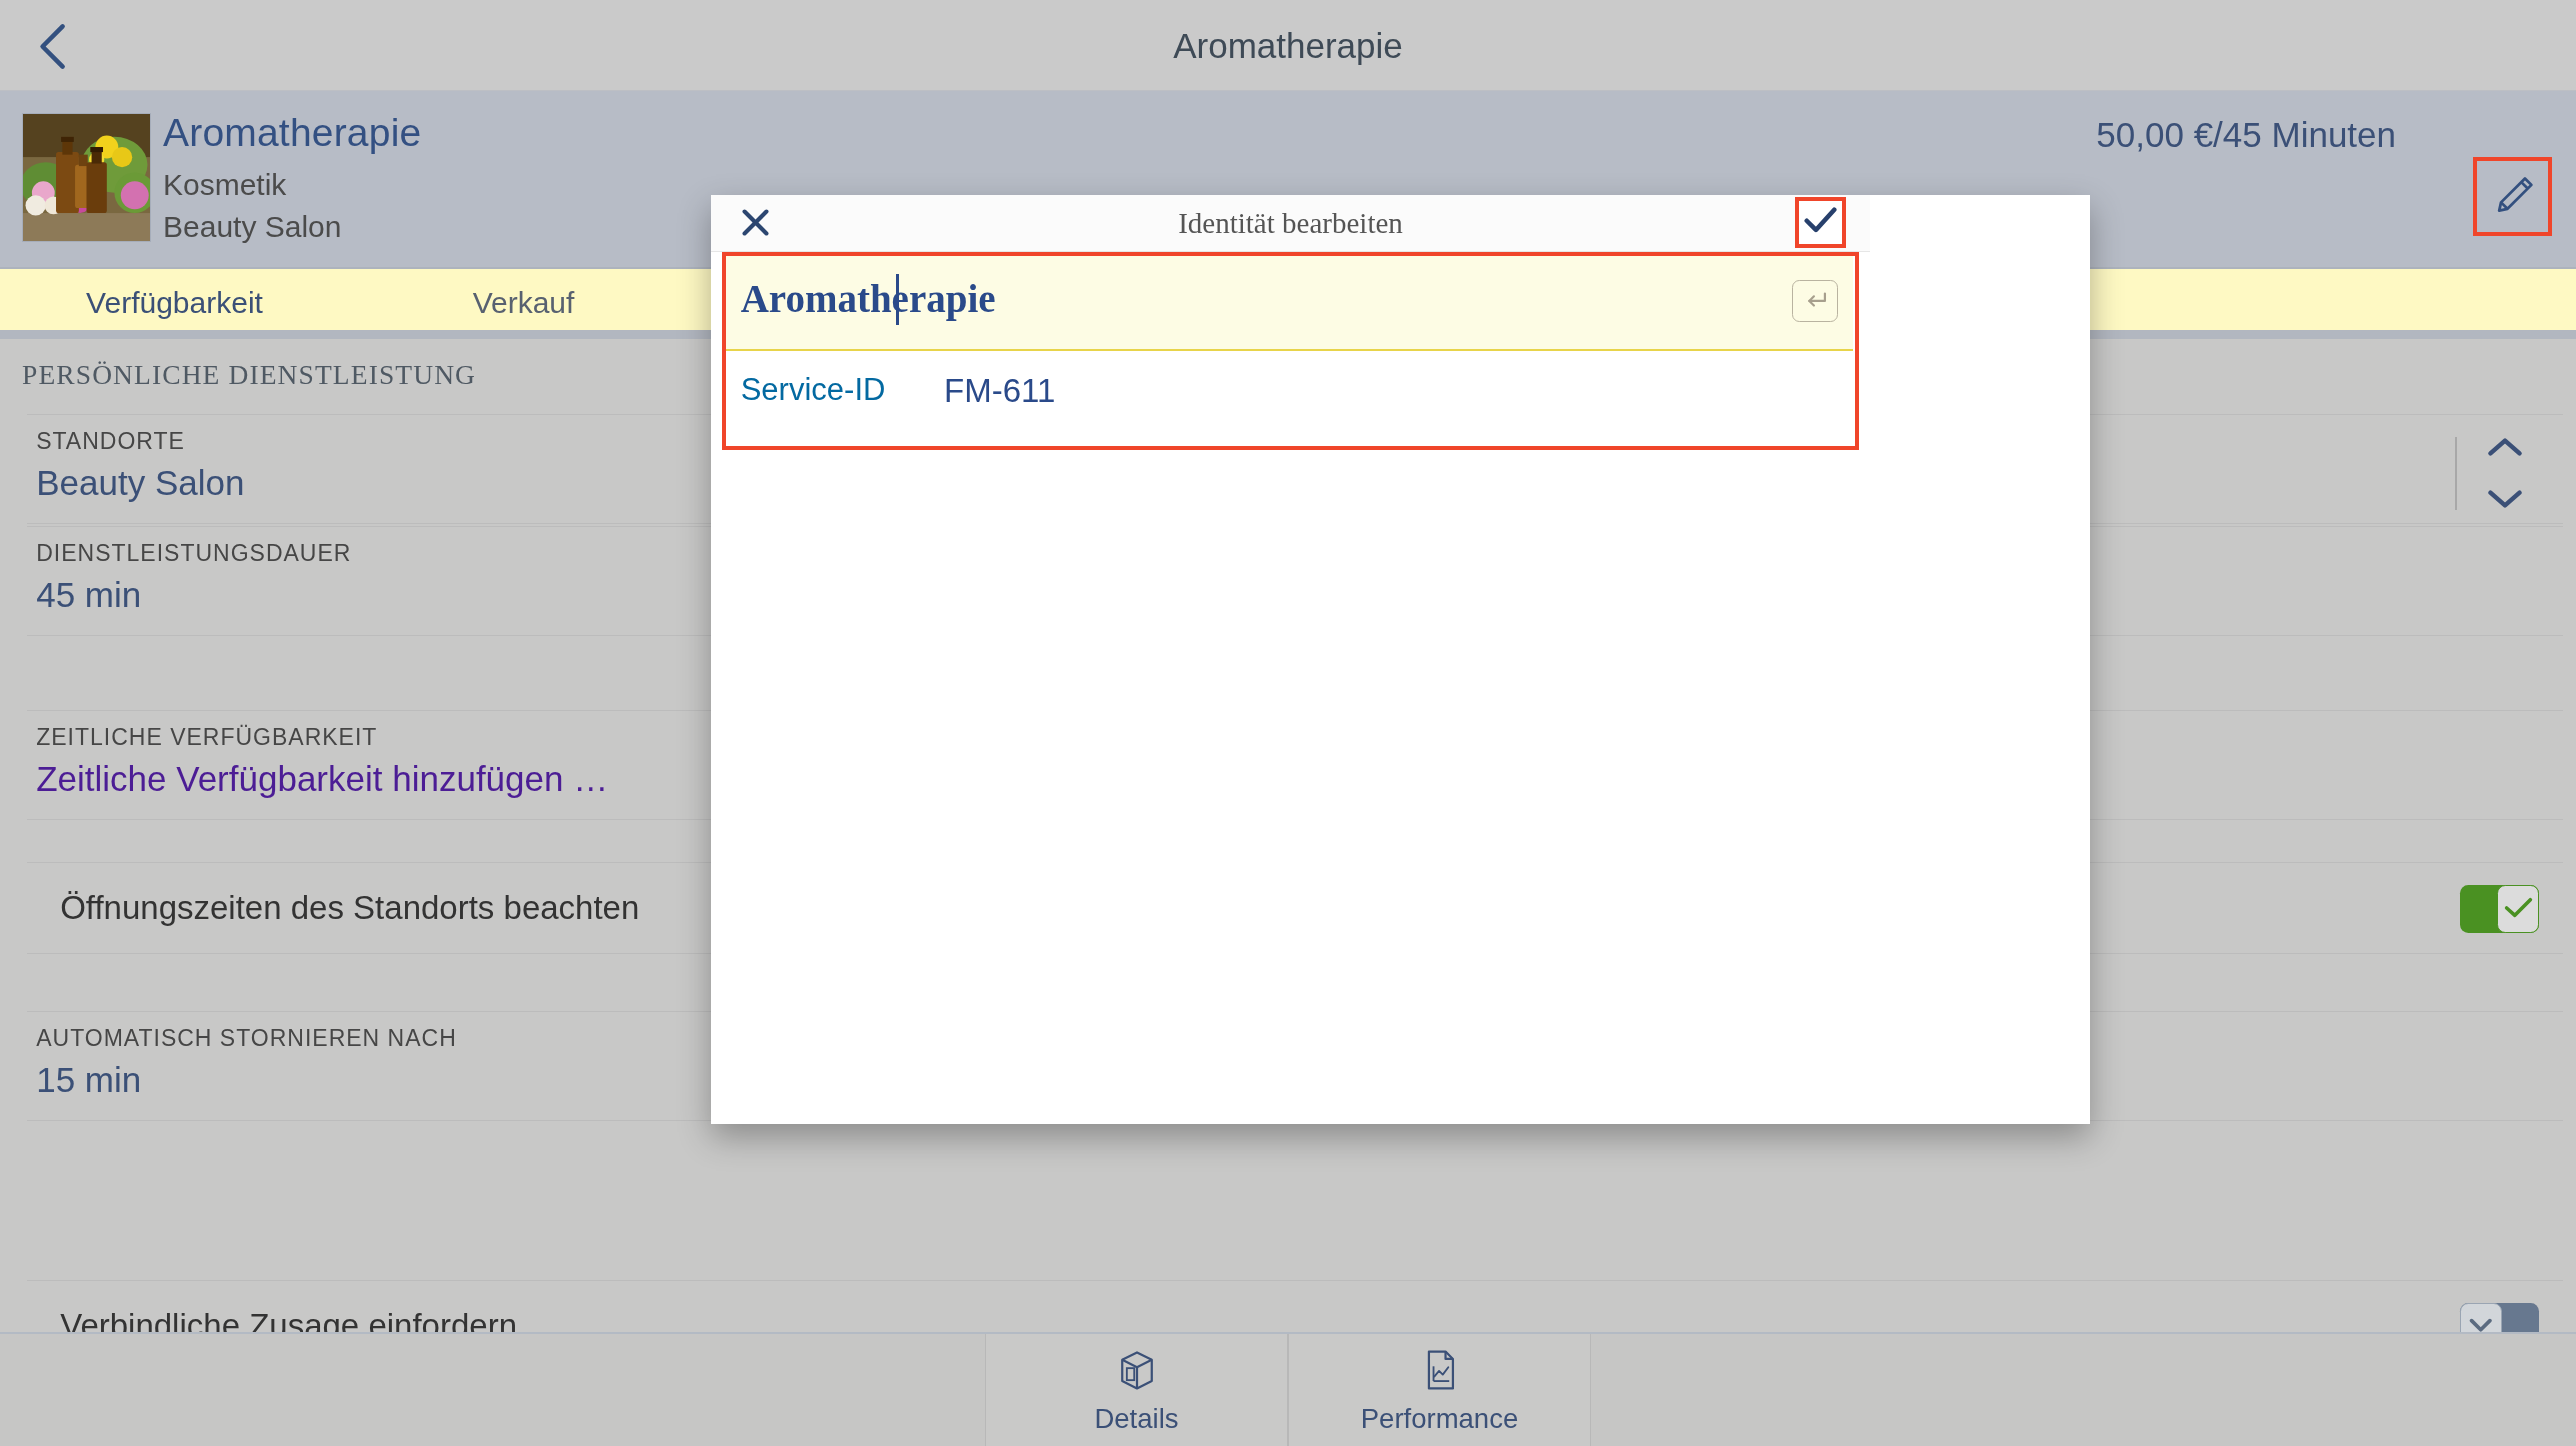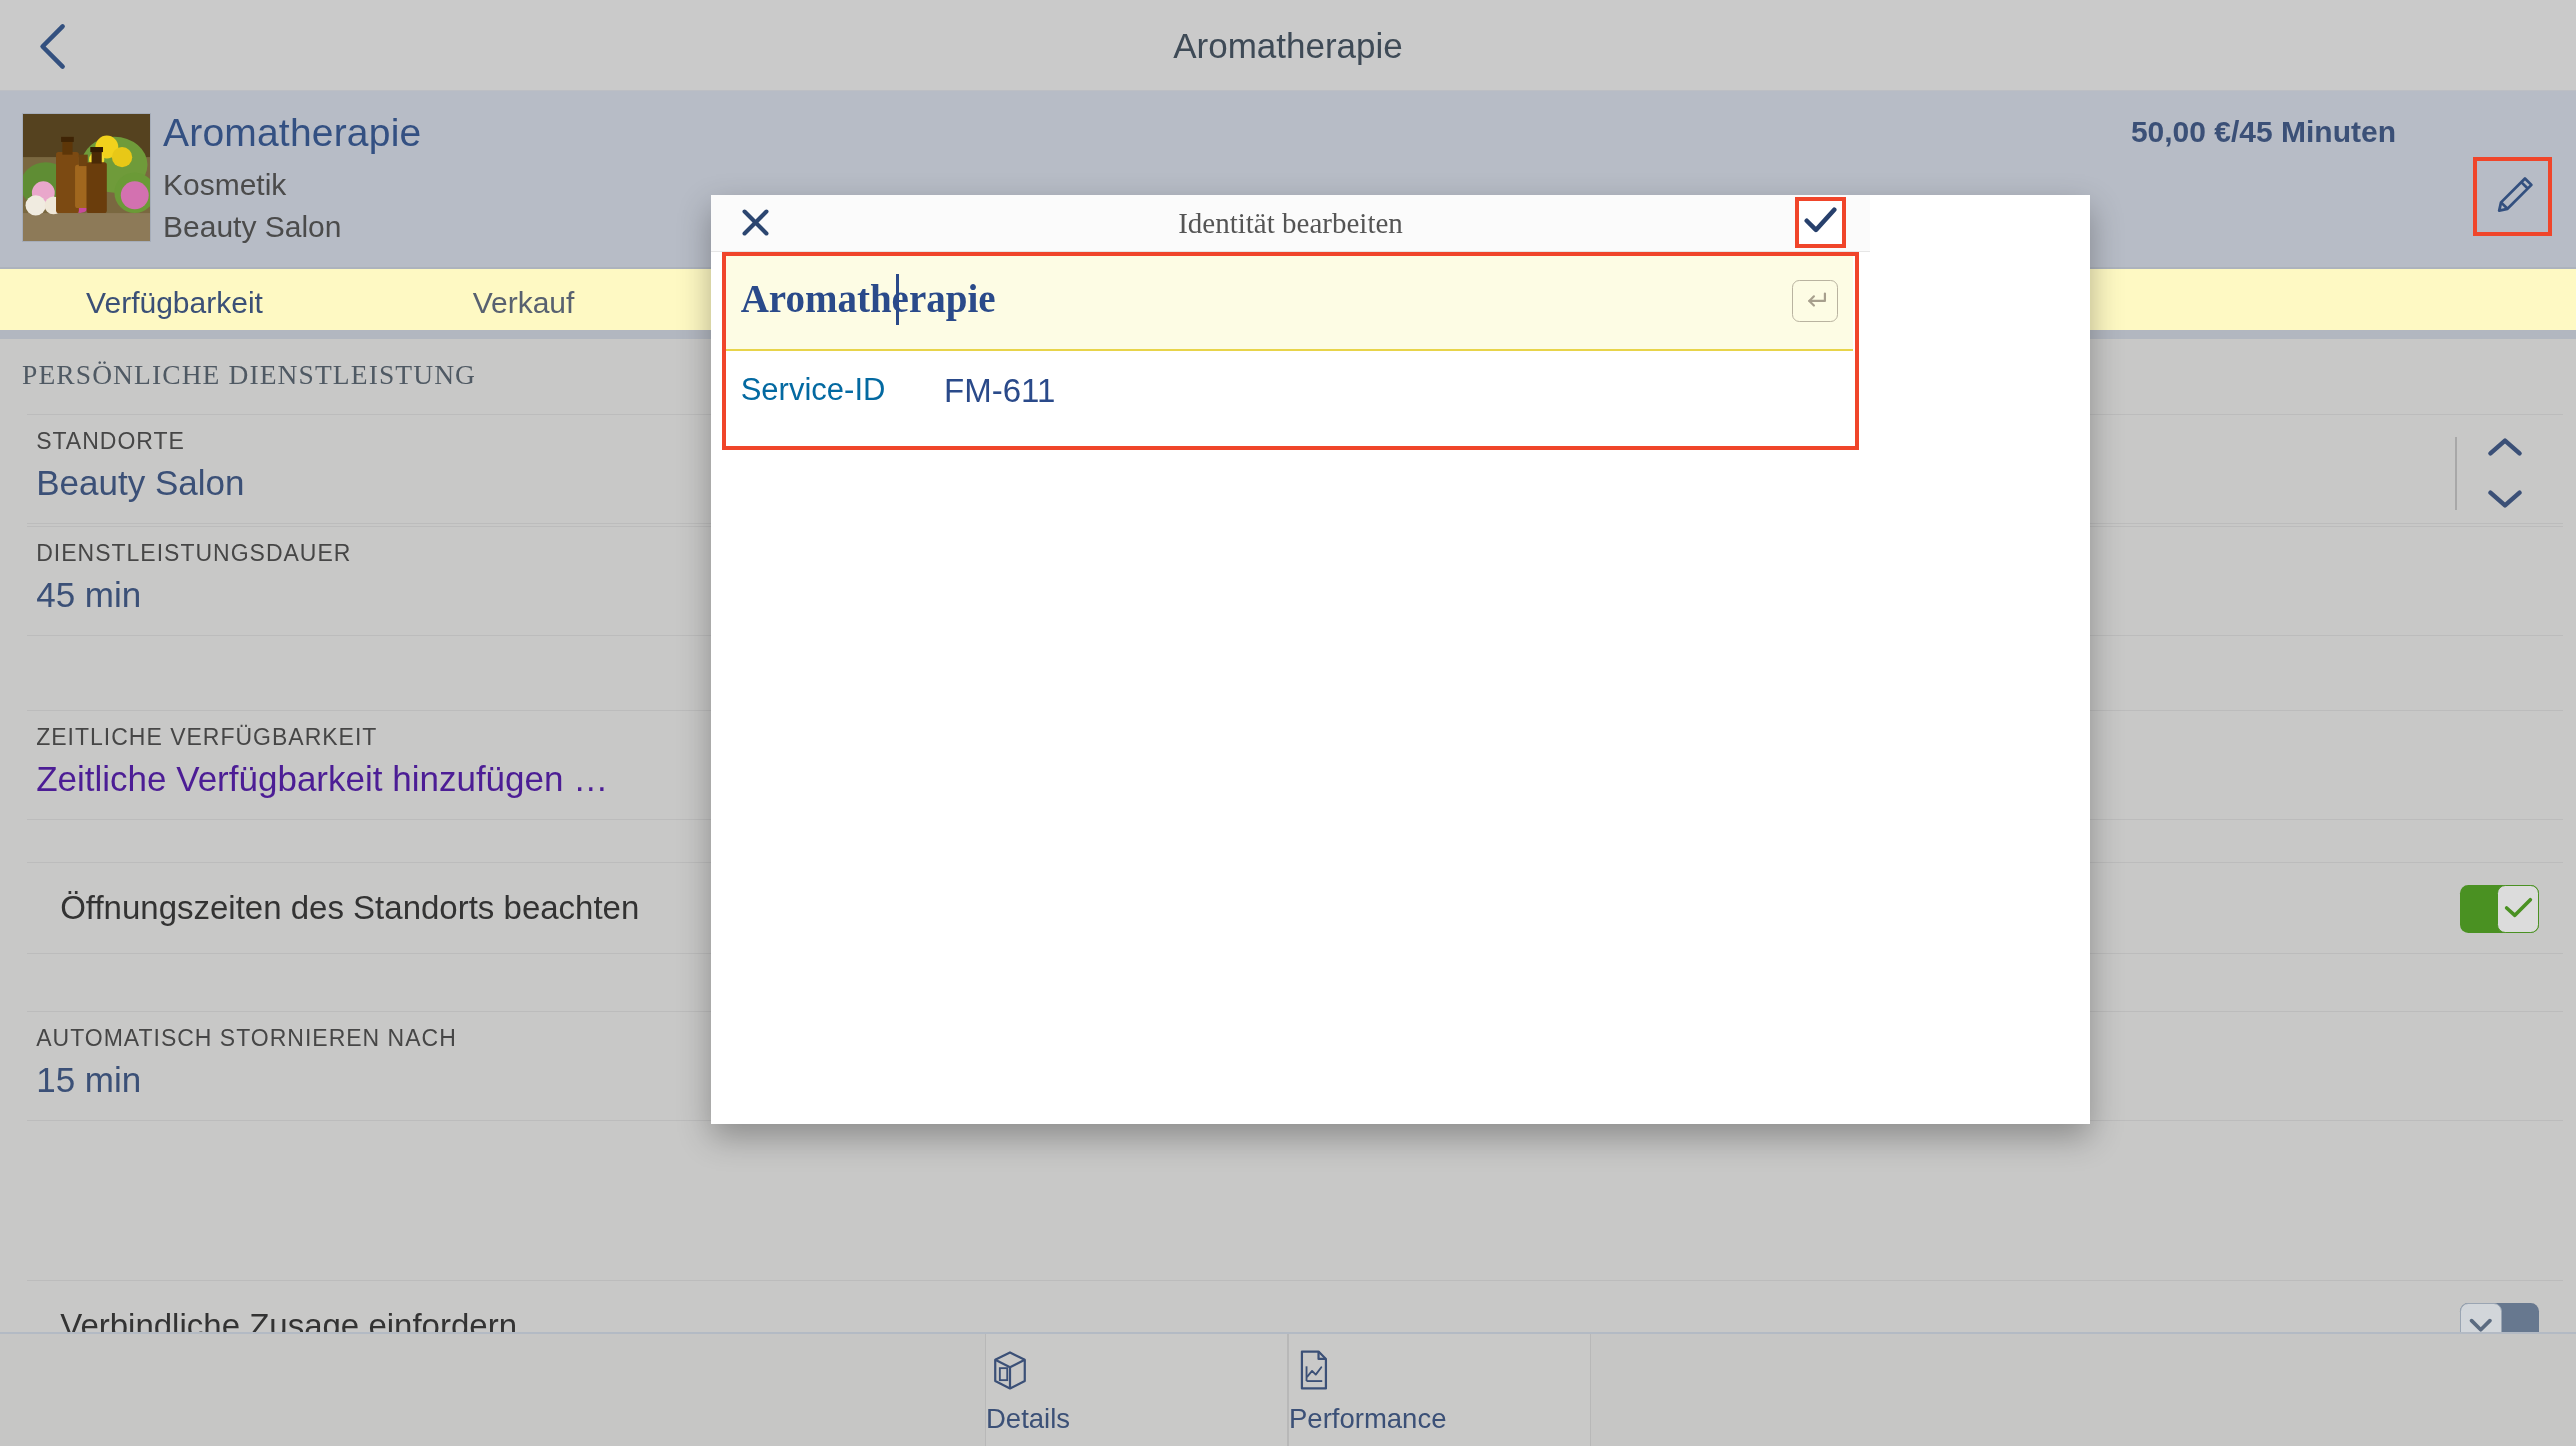--- a/index.html
+++ b/index.html
@@ -47,21 +47,21 @@
   .obj-sub1 {
     position: absolute; left: 163px; top: 77px;
     font-size: 30px; color: #4b4b4b;
   }
   .obj-sub2 {
     position: absolute; left: 163px; top: 119px;
     font-size: 30px; color: #4b4b4b;
   }
   .obj-price {
     position: absolute; right: 180px; top: 24px;
-    font-size: 30px; color: #3b5077; white-space: nowrap; font-weight: bold;
+    font-size: 35px; color: #3b5077; white-space: nowrap;
   }
   .edit-btn {
     position: absolute; right: 24px; top: 66px; width: 79px; height: 79px;
     border: 4.6px solid #f0452a; background: transparent;
     display: flex; align-items: center; justify-content: center;
   }
 
   
   .tabs {
     position: absolute; left: 0; top: 269px; width: 2576px; height: 68px;
@@ -143,21 +143,21 @@
 
   
   .bottomnav {
     position: absolute; left: 0; bottom: 0; width: 2576px; height: 115px;
     background: #c6c6c5; border-top: 2.8px solid #b3bac4;
     display: flex; align-items: stretch;
   }
   .bn-spacer { width: 985px; }
   .bn-item {
     width: 303px; height: 100%;
-    display: flex; flex-direction: column; 
+    display: flex; flex-direction: column; align-items: center;
     justify-content: center; gap: 5.5px;
     border-left: 1.8px solid #b8b8b8; border-right: 1.8px solid #b8b8b8;
     background: #c9c9c8;
   }
   .bn-label { font-size: 27.5px; color: #3b5077; }
 
   
   .modal-shadow {
     position: absolute; left: 711px; top: 195px;
     width: 1379px; height: 929px;

